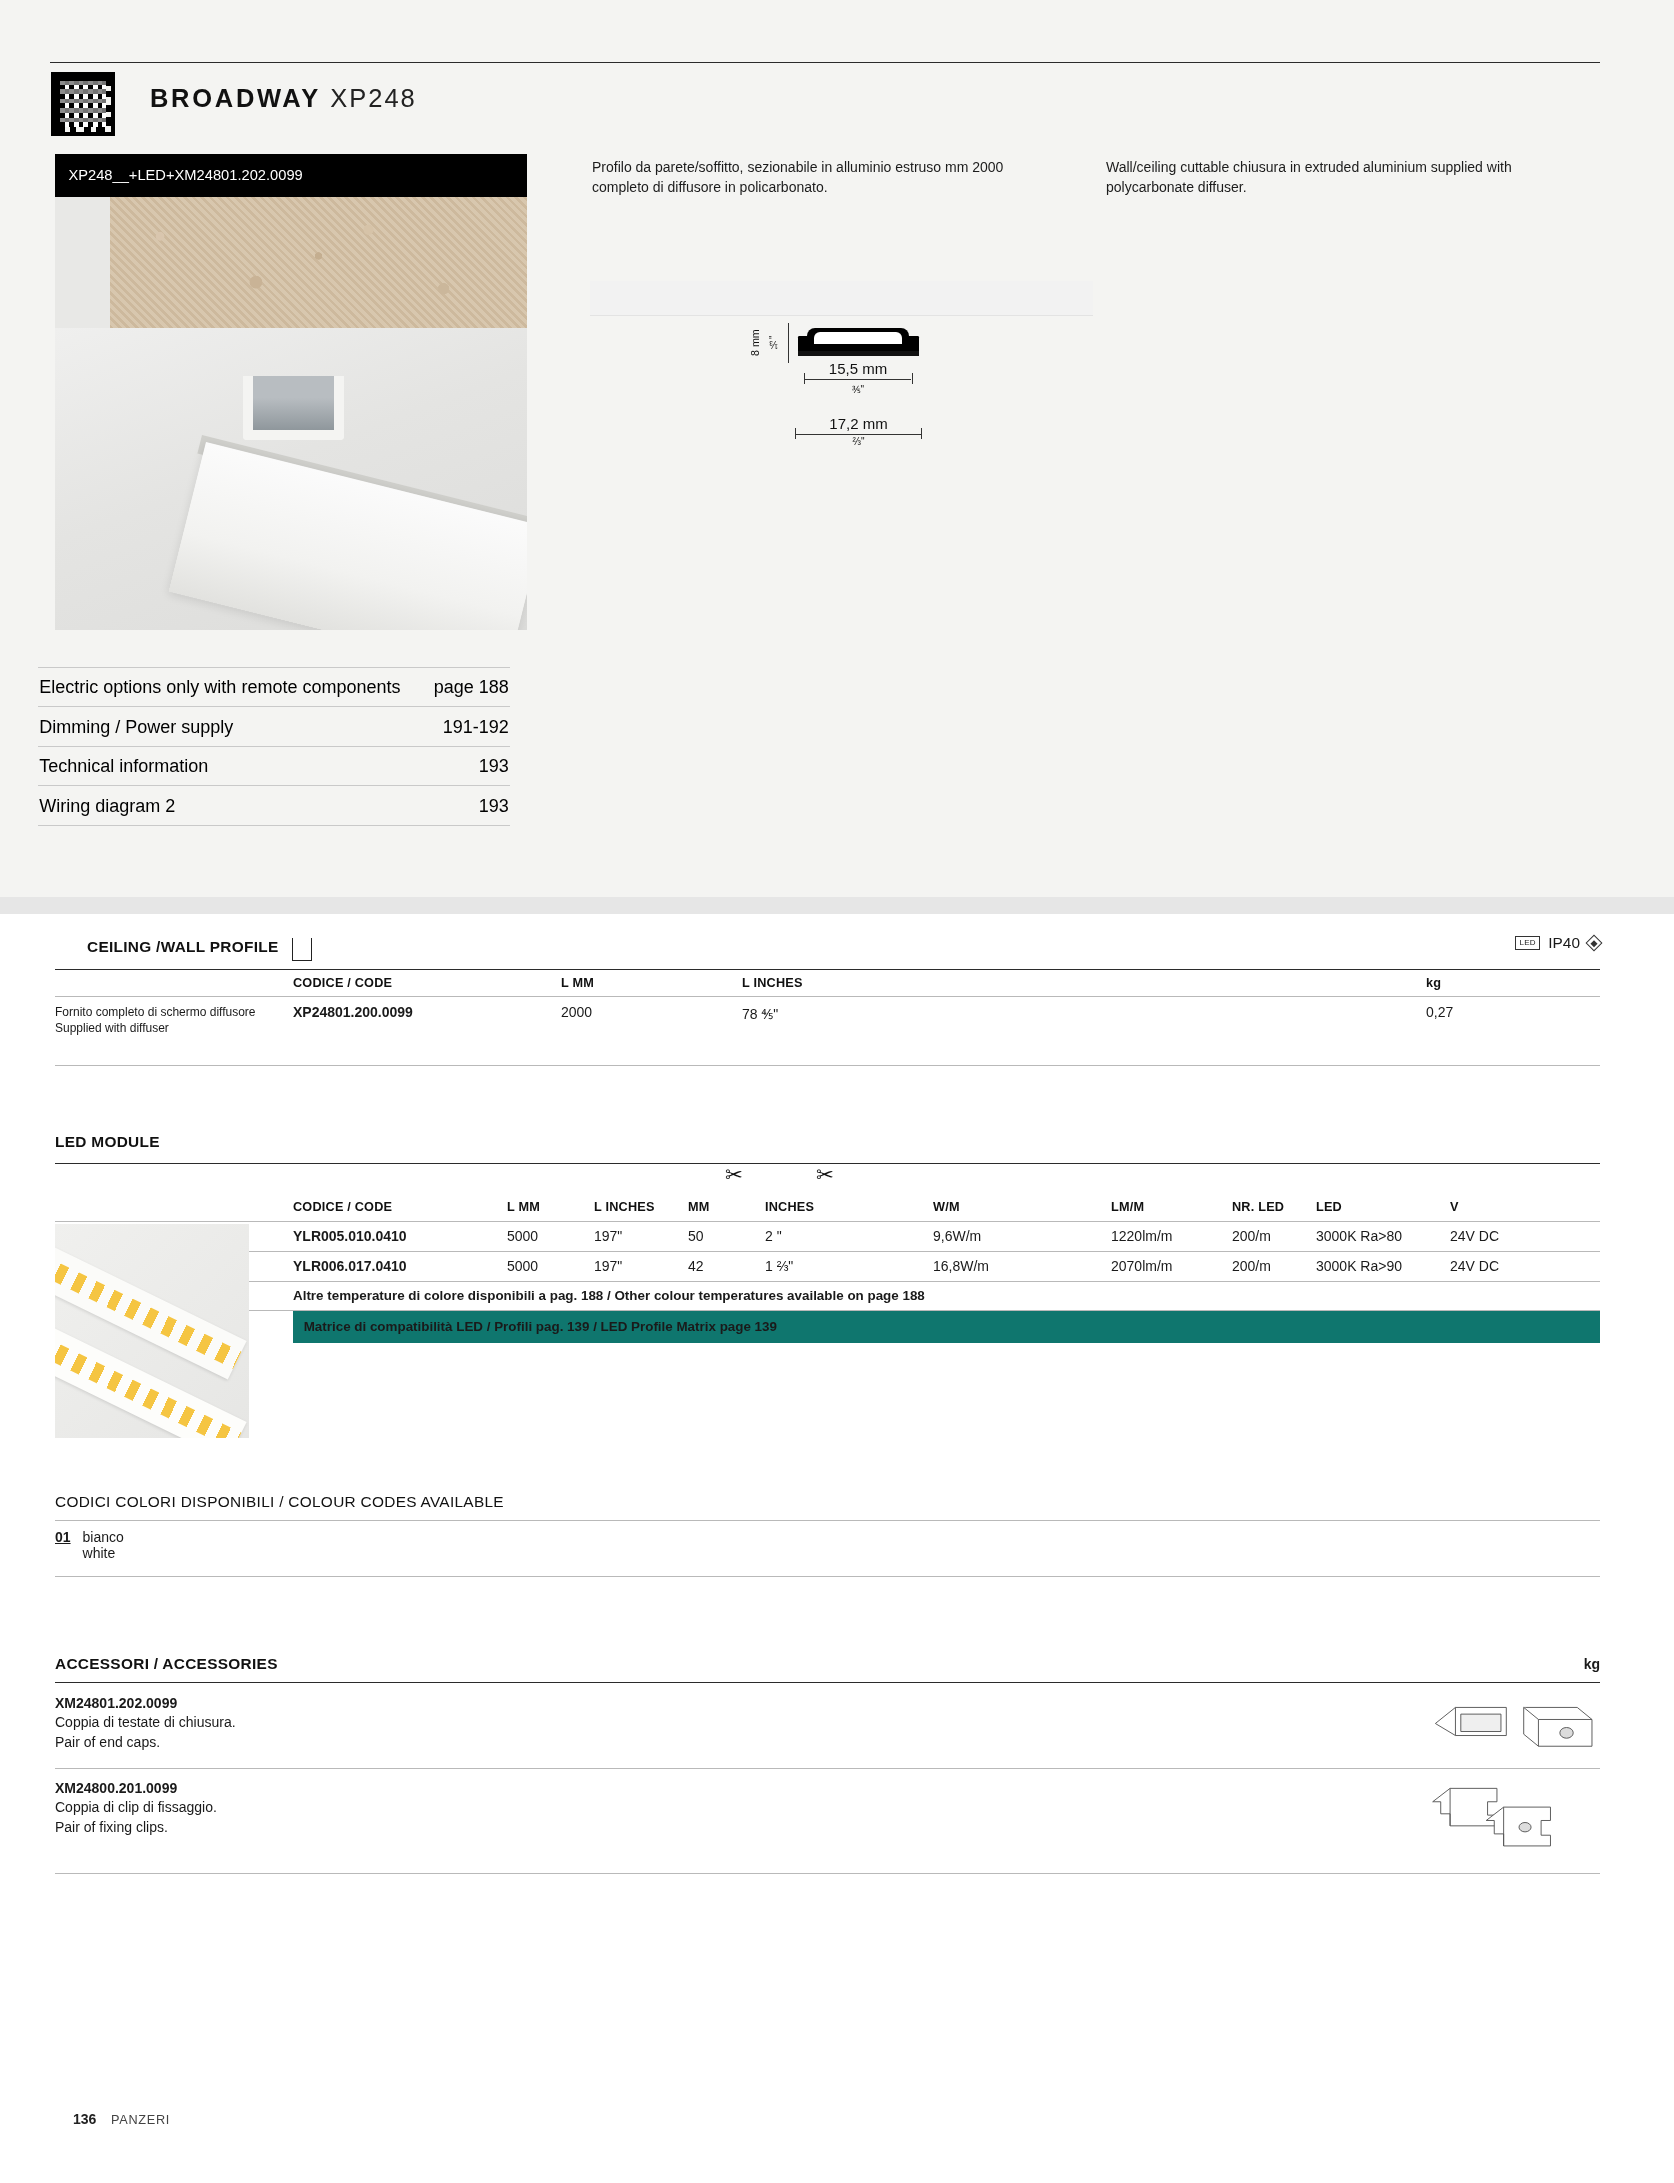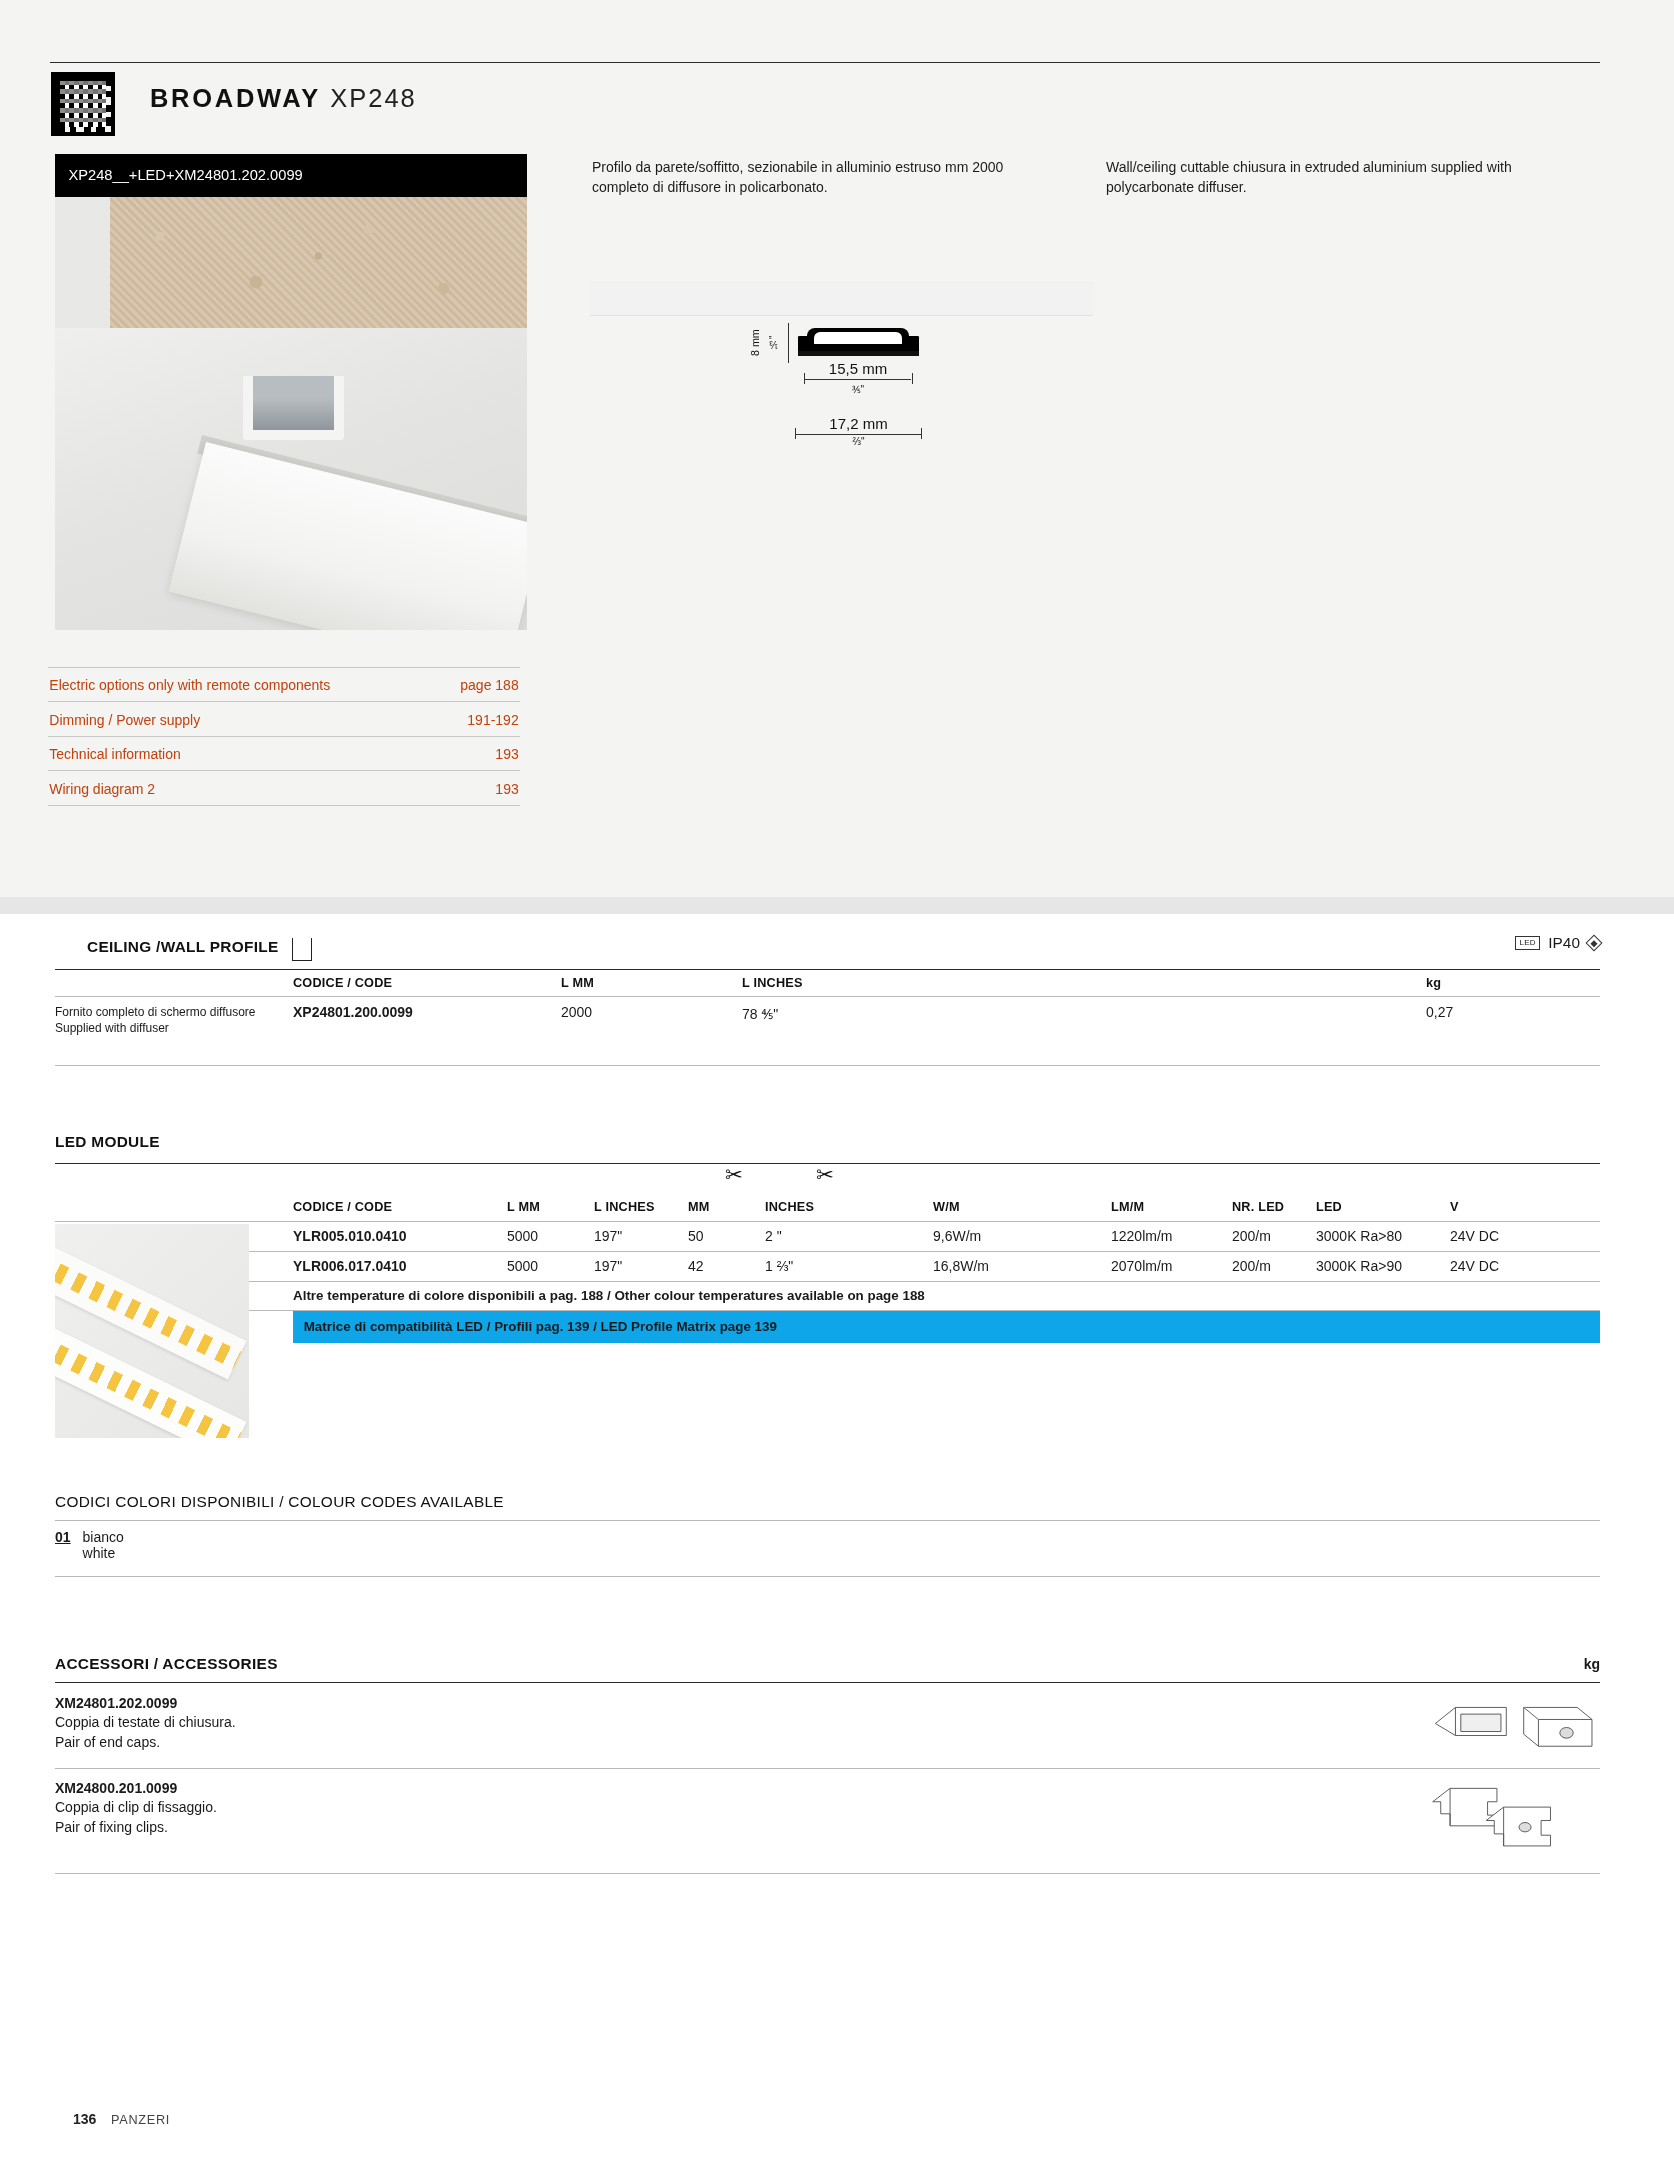--- a/index.html
+++ b/index.html
@@ -160,22 +160,22 @@
   }
   .dim-h {
     position:absolute; font-size: 15px; color:#111; text-align:center;
   }
   .dim-line {
     position:absolute; height:0.7px; background:#333;
   }
   .dim-tick { position:absolute; width:0.7px; background:#333; }
   
   .links {
-    position: absolute; left:48px; top:667px; width:472px;
-    font-size: 14px; color:#c2410c;
+    position: absolute; left:38px; top:667px; width:472px;
+    font-size: 18px; color:#000000;
   }
   .links .row {
     display:flex; justify-content:space-between;
     padding: 9.4px 1.3px 8px 1.3px;
     border-bottom: 0.7px solid #c9c9c9;
   }
   .links .row:first-child { border-top: 0.7px solid #c9c9c9; }
   .links .row.single { justify-content:flex-start; }
   
   .grey-band {
@@ -222,21 +222,21 @@
     font-weight: bold; text-align:left; font-size:12.7px; letter-spacing:0.2px;
     padding: 5.4px 0 6.7px 0; color:#111;
   }
   table.grid td { padding: 6.7px 0; vertical-align: top; color:#1a1a1a; }
   .bold { font-weight:bold; }
   .small-it { font-size:12px; line-height:16px; color:#1a1a1a; }
   
   .scissors { font-size:21.4px; line-height:1; color:#111; }
   .note-bold { font-weight:bold; font-size:13.4px; padding:8px 0 8px 0; }
   .matrix-band {
-    background:#0ea5e9; font-weight:bold; font-size:13.4px; padding:8.7px 0 8.7px 10.7px;
+    background:#0f766e; font-weight:bold; font-size:13.4px; padding:8.7px 0 8.7px 10.7px;
   }
   .led-strip-img {
     position:absolute; left:55px; top:1224px; width:194px; height:214px;
     background: linear-gradient(135deg,#f0f0ee 0%, #e6e6e4 100%);
     overflow:hidden;
   }
   .strip {
     position:absolute; left:-6.7px; top:20px; width:221px; height:43px;
     background:#fbfbf9; transform: rotate(26deg); transform-origin:left top;
     box-shadow: 0 1.3px 3.4px rgba(0,0,0,.12);

